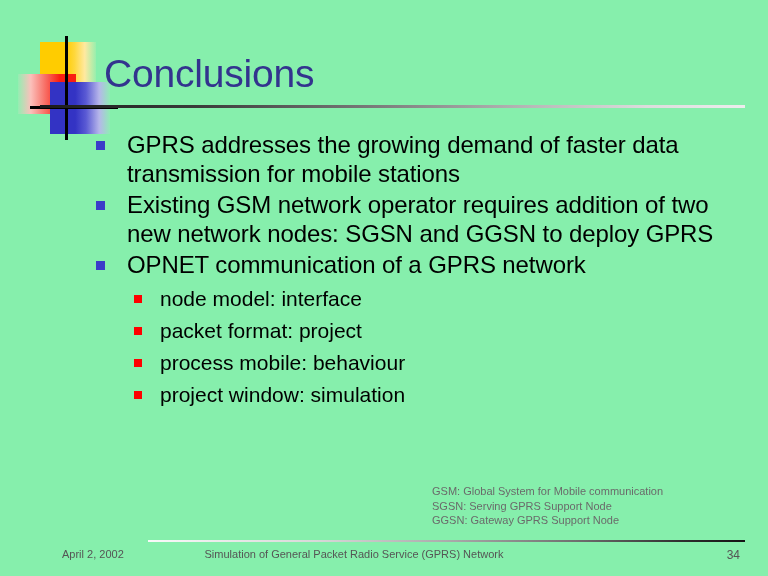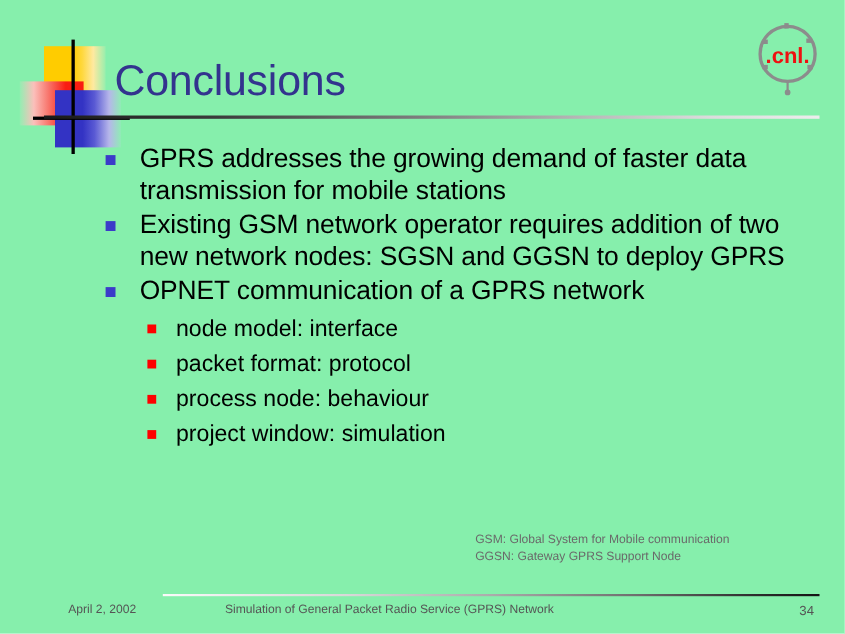--- a/index.html
+++ b/index.html
@@ -202,33 +202,20 @@
     <div class="deco-yellow"></div>
     <div class="deco-red"></div>
     <div class="deco-blue"></div>
     <div class="deco-hline"></div>
     <div class="deco-vline"></div>
   </div>
 
   <div class="title">Conclusions</div>
   <div class="title-rule"></div>
 
-  <div class="logo">
-    <svg width="64" height="72" viewBox="0 0 64 72">
-      <circle cx="32" cy="31" r="25" fill="none" stroke="#8c8c8c" stroke-width="3"></circle>
-      <rect x="9" y="18" width="5" height="4" fill="#8c8c8c"></rect>
-      <rect x="29" y="3" width="4" height="5" fill="#8c8c8c"></rect>
-      <rect x="49" y="17" width="5" height="4" fill="#8c8c8c"></rect>
-      <rect x="50" y="41" width="5" height="4" fill="#8c8c8c"></rect>
-      <rect x="9" y="41" width="5" height="4" fill="#8c8c8c"></rect>
-      <path d="M32 56 L32 64" stroke="#8c8c8c" stroke-width="2" fill="none"></path>
-      <circle cx="32" cy="66" r="2.6" fill="#8c8c8c"></circle>
-      <text x="32" y="39" font-family="'Liberation Sans', sans-serif" font-size="20" font-weight="bold" fill="#ee1111" text-anchor="middle">.cnl.</text>
-    </svg>
-  </div>
 
   <div class="content">
 
     <div class="bullet-l1">
       <span class="marker"></span>
       <span class="text">GPRS addresses the growing demand of faster data transmission for mobile stations</span>
     </div>
 
     <div class="bullet-l1">
       <span class="marker"></span>
@@ -240,36 +227,37 @@
       <span class="text">OPNET communication of a GPRS network</span>
     </div>
 
     <div class="sub-list">
       <div class="bullet-l2">
         <span class="marker"></span>
         <span class="text">node model: interface</span>
       </div>
       <div class="bullet-l2">
         <span class="marker"></span>
-        <span class="text">packet format: protocol</span>
-      </div>
-      <div class="bullet-l2">
-        <span class="marker"></span>
-        <span class="text">process node: behaviour</span>
+        <span class="text">packet format: project</span>
+      </div>
+      <div class="bullet-l2">
+        <span class="marker"></span>
+        <span class="text">process mobile: behaviour</span>
       </div>
       <div class="bullet-l2">
         <span class="marker"></span>
         <span class="text">project window: simulation</span>
       </div>
     </div>
 
   </div>
 
   <div class="legend">
     <div>GSM: Global System for Mobile communication</div>
+    <div>SGSN: Serving GPRS Support Node</div>
     <div>GGSN: Gateway GPRS Support Node</div>
   </div>
 
   <div class="footer-rule"></div>
   <div class="footer-date">April 2, 2002</div>
   <div class="footer-center">Simulation of General Packet Radio Service (GPRS) Network</div>
   <div class="footer-page">34</div>
 
 </div>
 

